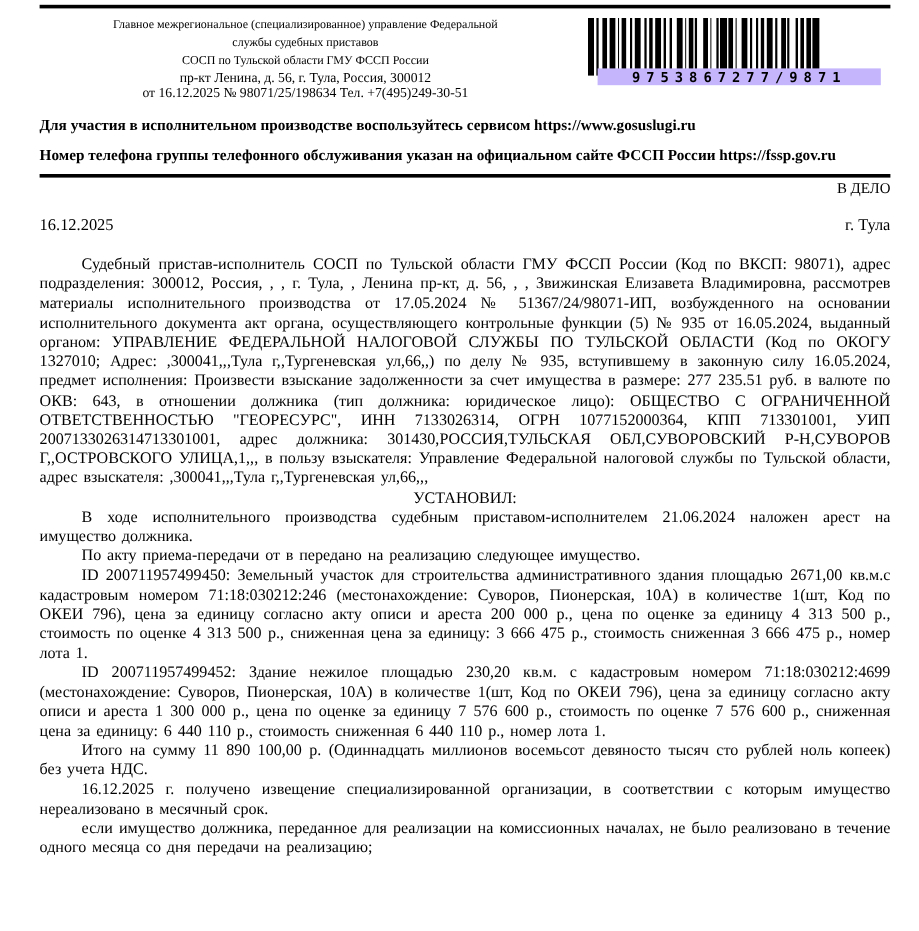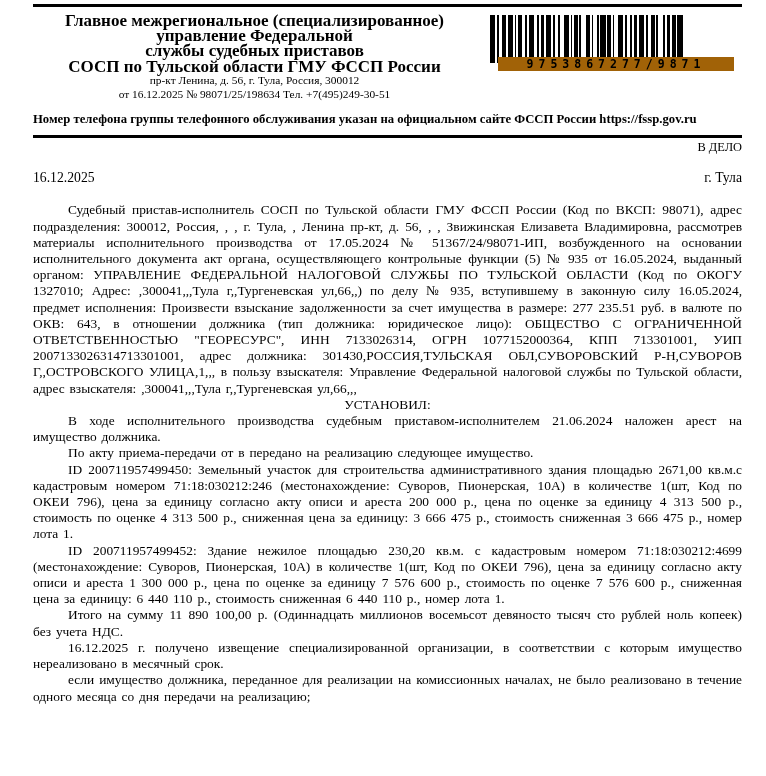--- a/index.html
+++ b/index.html
@@ -5,29 +5,29 @@
   html, body { margin: 0; padding: 0; }
   body {
     width: 766px; height: 776px; overflow: hidden;
     background: #ffffff; color: #000000;
     font-family: "Liberation Serif", serif;
   }
   .page { box-sizing: border-box; width: 766px; height: 776px; padding: 4px 24px 0 33px; }
   .rule { height: 3px; background: #000; }
   .letterhead { display: flex; margin-top: 6px; }
   .lh-left { width: 452px; text-align: center; }
-  .org-line { font-weight: bold; font-size: 17px; line-height: 15.2px; }
+  .org-line { font-weight: normal; font-size: 10px; line-height: 15.2px; }
   .addr-line { font-size: 11.4px; line-height: 13.8px; }
   .lh-right { flex: 1; padding-left: 14px; padding-top: 2px; }
   .barcode { position: relative; width: 252px; height: 58px; }
   .barcode-bars { display: flex; align-items: stretch; height: 48px; width: 100%; }
   .barcode-bars span { display: block; height: 100%; }
   .barcode-digits {
     position: absolute; left: 8px; right: 8px; bottom: 2px;
-    background: #a16207; text-align: center;
+    background: #c4b5fd; text-align: center;
     font-family: "DejaVu Sans Mono", monospace;
     font-weight: bold; font-size: 11.5px; letter-spacing: 5px; white-space: nowrap;
   }
   .notice { font-weight: bold; font-size: 12.7px; margin-top: 11px; line-height: 14px; }
   .rule-bottom { margin-top: 9px; }
   .case-mark { text-align: right; font-size: 12.4px; margin-top: 2px; }
   .doc-title { text-align: center; font-size: 13.7px; margin-top: 25px; }
   .date-city { display: flex; justify-content: space-between; font-size: 13.7px; margin-top: 15px; }
   .doc-body { margin-top: 16px; }
   .doc-body p {
@@ -123,20 +123,21 @@
             <span style="width: 3.5px; background: rgb(0, 0, 0);"></span>
             <span style="width: 1.75px; background: rgb(255, 255, 255);"></span>
             <span style="width: 5.25px; background: rgb(0, 0, 0);"></span>
             <span style="width: 1.75px; background: rgb(255, 255, 255);"></span>
           </div>
         <div class="barcode-digits">9753867277/9871</div>
       </div>
     </div>
   </div>
 
+  <div class="notice">Для участия в исполнительном производстве воспользуйтесь сервисом https://www.gosuslugi.ru</div>
   <div class="notice">Номер телефона группы телефонного обслуживания указан на официальном сайте ФССП России https://fssp.gov.ru</div>
 
   <div class="rule rule-bottom"></div>
 
   <div class="case-mark">В ДЕЛО</div>
 
 
   <div class="date-city">
     <span>16.12.2025</span>
     <span>г. Тула</span>

